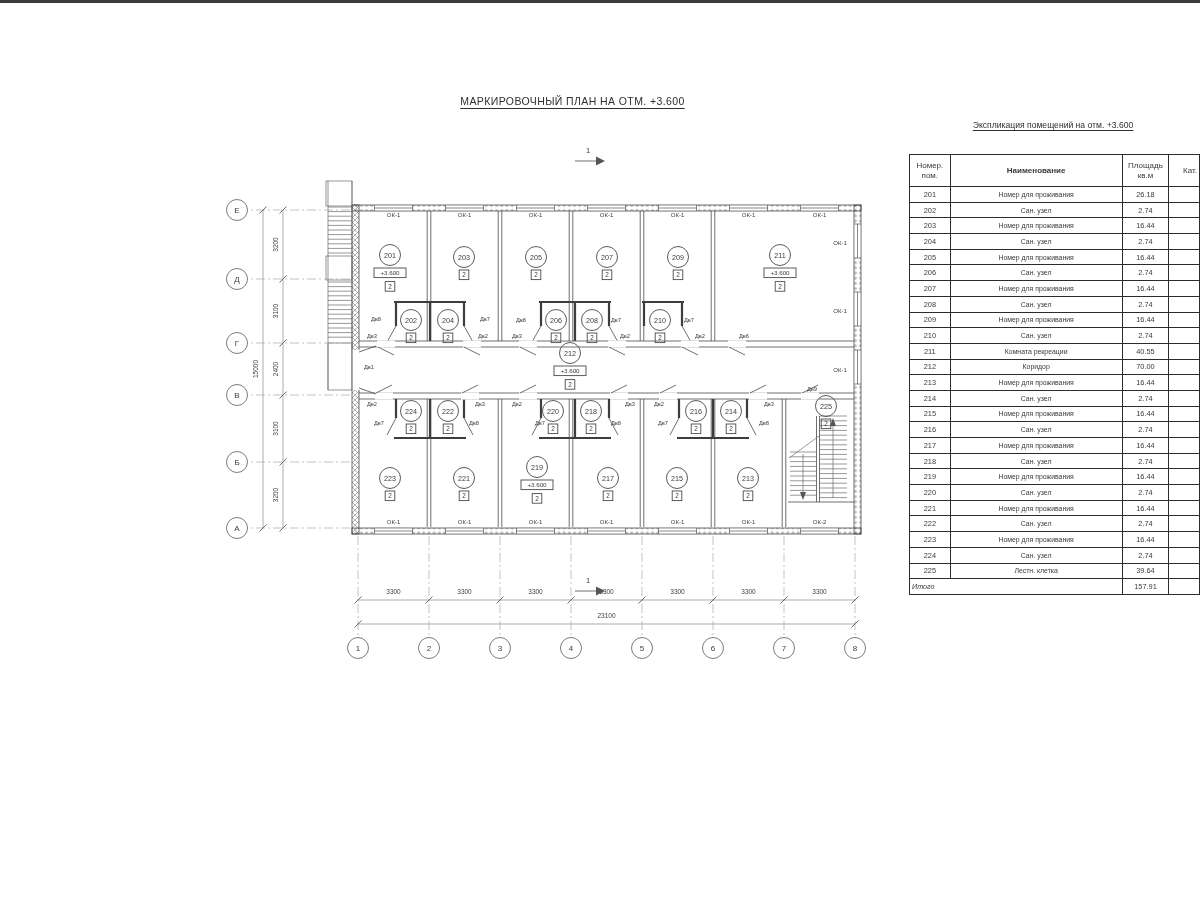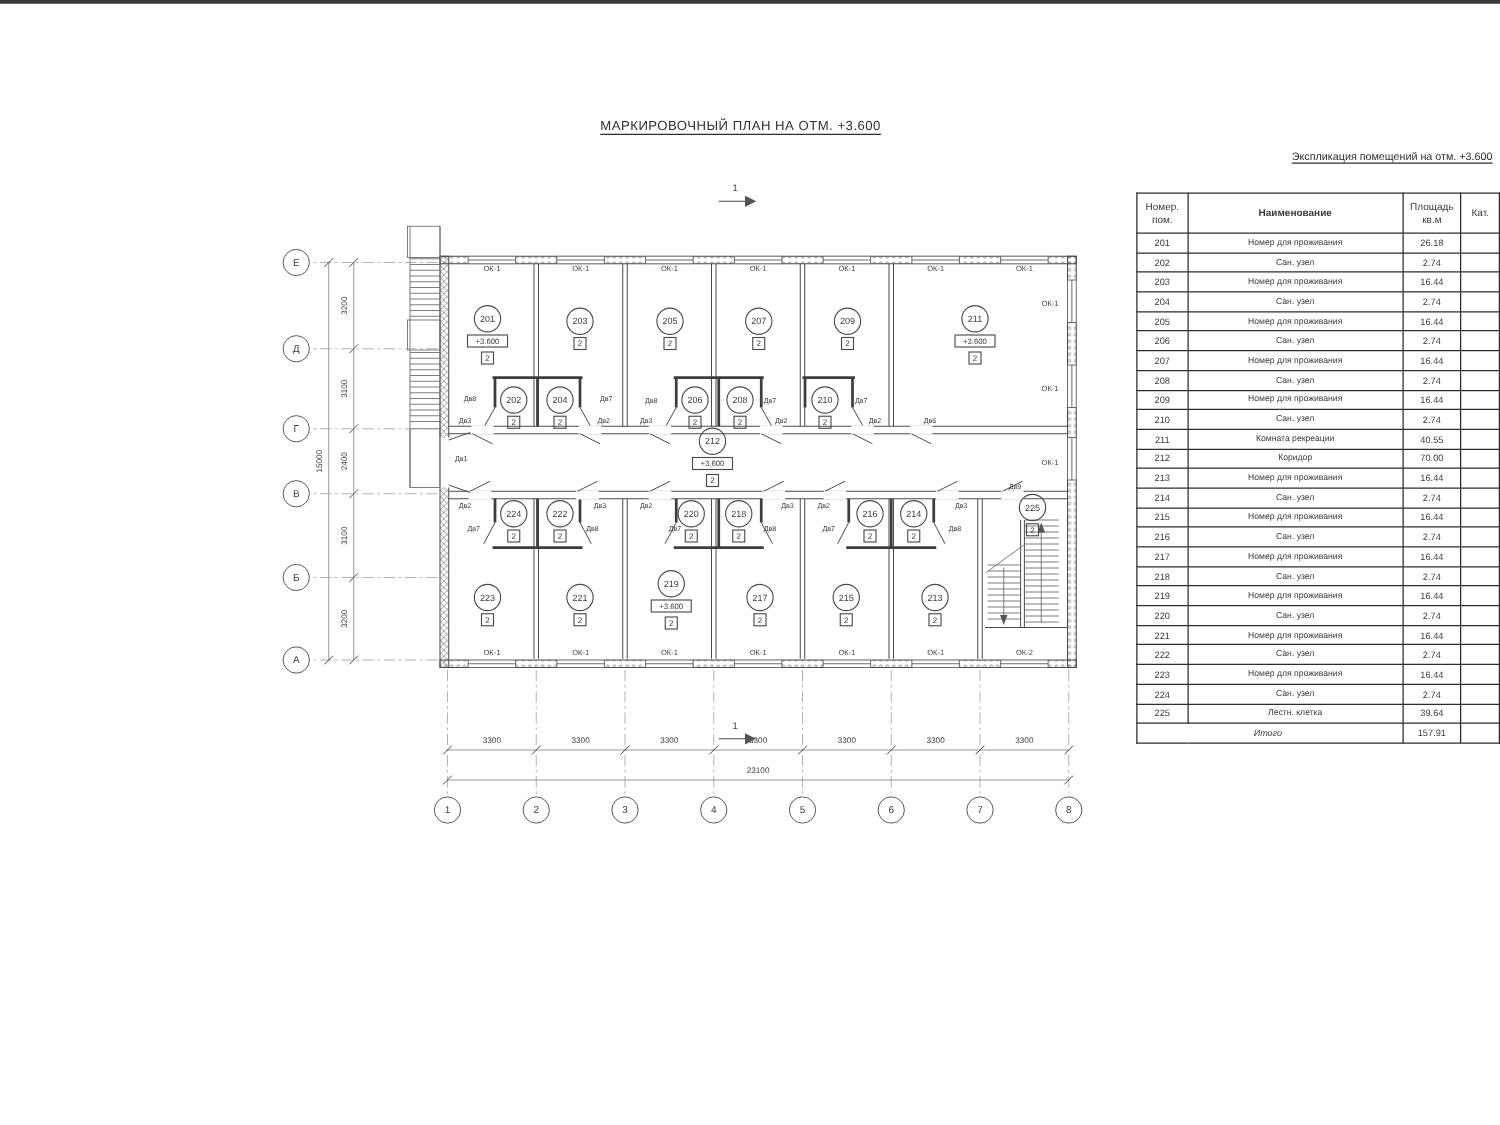--- a/index.html
+++ b/index.html
@@ -1,32 +1,32 @@
 <!DOCTYPE html>
 <html><head>
 <meta charset="utf-8">
 <style>
   html,body{margin:0;padding:0;background:#fff;}
   #canvas{position:relative;width:1200px;height:900px;background:#ffffff;overflow:hidden;
           font-family:"Liberation Sans",sans-serif;color:#3c3c3c;}
   #topbar{position:absolute;left:0;top:0;width:1200px;height:3px;background:#3a3a3a;}
   .title{position:absolute;text-align:center;color:#2f2f2f;}
-  #plan-title{left:420px;top:95px;width:345px;font-size:10.5px;letter-spacing:.4px;
+  #plan-title{left:400px;top:95px;width:345px;font-size:10.5px;letter-spacing:.4px;
               text-decoration:underline;text-underline-offset:3px;}
   #expl-title{left:912px;top:120px;width:282px;font-size:8.6px;
-              text-decoration:underline;text-underline-offset:2px;text-align:right;}
+              text-decoration:underline;text-underline-offset:2px;}
   #expl{position:absolute;left:909px;top:143px;margin-top:11px;}
   #expl table{border-collapse:collapse;table-layout:fixed;}
   #expl th,#expl td{border:0.8px solid #2c2c2c;font-weight:normal;text-align:center;
        font-size:7.4px;padding:0 2px;overflow:hidden;white-space:nowrap;color:#3a3a3a;}
   #expl table{border:1.6px solid #222;}
   #expl th{height:31px;font-size:8px;line-height:1.25;}
   #expl td{height:14.7px;}
   #expl td.name{font-size:6.9px;}
-  #expl td.total-lbl{text-align:center;font-style:italic;font-size:7.2px;padding-right:5px;}
+  #expl td.total-lbl{text-align:left;font-style:italic;font-size:7.2px;padding-right:5px;}
   svg text{font-family:"Liberation Sans",sans-serif;fill:#3c3c3c;}
   .c{fill:none;stroke:#4a4a4a;stroke-width:.9;}
   .c2{fill:none;stroke:#5a5a5a;stroke-width:.8;}
   .t{stroke:#4a4a4a;stroke-width:.8;fill:none;}
   .w{stroke:#4a4a4a;stroke-width:.65;fill:none;}
   .thick{stroke:#3d3d3d;stroke-width:2.2;fill:none;}
   .part{stroke:#4a4a4a;stroke-width:.8;fill:none;}
   .wallrect{stroke:#4a4a4a;stroke-width:.8;}
   .axis{stroke:#9a9a9a;stroke-width:.6;stroke-dasharray:9 3 2 3;fill:none;}
   .dim{stroke:#8a8a8a;stroke-width:.7;fill:none;}
@@ -642,21 +642,21 @@
       </g>
   </svg>
 
   <div id="expl">
     <table>
       <thead>
         <tr>
           <th style="width: 36px;">Номер.<br>пом.</th>
           <th style="width: 170px; font-weight: bold;">Наименование</th>
           <th style="width: 42px;">Площадь<br>кв.м</th>
-          <th style="width: 26px;">Кат.</th>
+          <th style="width: 26px; text-align: right;">Кат.</th>
         </tr>
       </thead>
       <tbody>
           <tr>
             <td>201</td>
             <td class="name">Номер для проживания</td>
             <td>26.18</td>
             <td></td>
           </tr>
           <tr>

